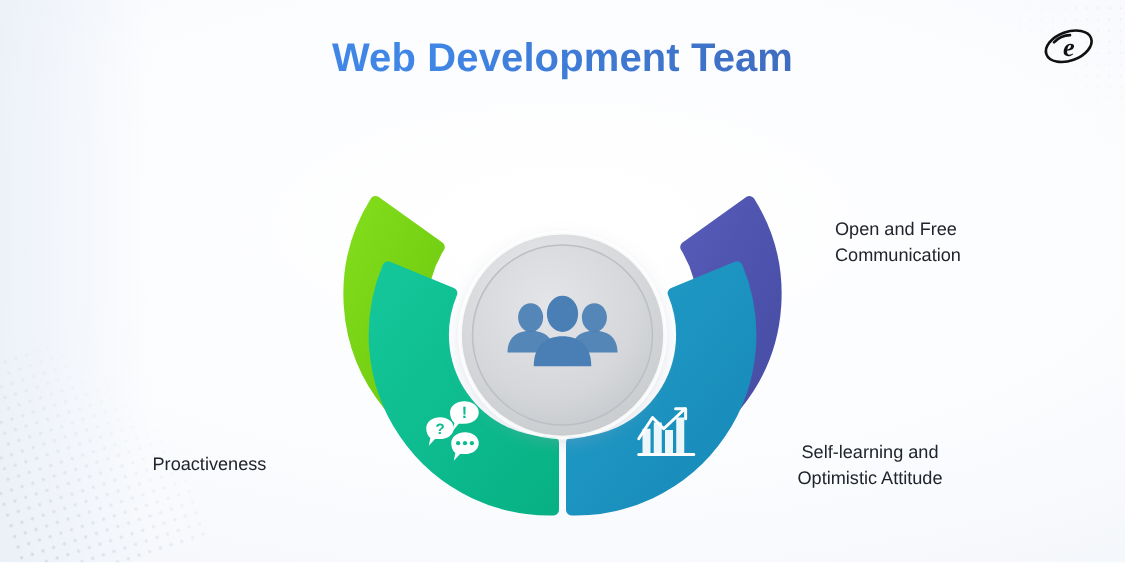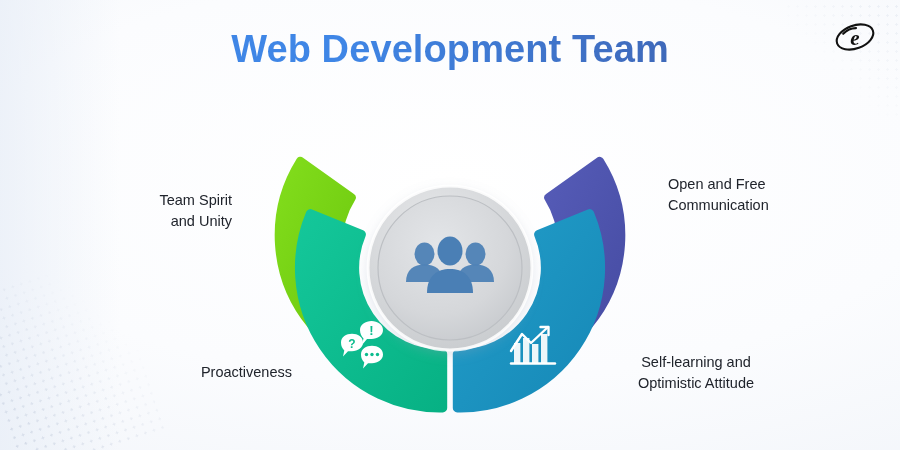--- a/index.html
+++ b/index.html
@@ -67,21 +67,21 @@
     height: 46px;
   }
 
   
   #title {
     position: absolute;
     top: 28px;
     left: 0;
     width: 900px;
     text-align: center;
-    font-size: 38px;
+    font-size: 32px;
     font-weight: bold;
     letter-spacing: .1px;
     background: linear-gradient(95deg, #3f86e6 0%, #3f86e6 38%, #3f6bbd 72%, #36548f 100%);
     -webkit-background-clip: text;
             background-clip: text;
     color: transparent;
     -webkit-text-fill-color: transparent;
   }
 
   
@@ -112,21 +112,21 @@
   }
   #label-communication {
     left: 668px;
     top: 174px;
     text-align: left;
     width: 180px;
   }
   #label-proactiveness {
     right: 608px;
     top: 362px;
-    text-align: right;
+    text-align: left;
     width: 170px;
   }
   #label-self-learning {
     left: 596px;
     top: 352px;
     text-align: center;
     width: 200px;
   }
 </style>
 </head>
@@ -279,22 +279,20 @@
           <path d="M7 14 C7 1.5 15 -3.5 25.5 -3.5
                    C36 -3.5 44 1.5 44 14 Z" opacity=".93"></path>
 
           <ellipse cx="0" cy="-17" rx="12.5" ry="14.5"></ellipse>
           <path d="M-23 25 C-23 8 -13 1 0 1 C13 1 23 8 23 25 Z"></path>
         </g>
       </g>
     </svg>
   </div>
 
-  <div class="label" id="label-team-spirit">Team Spirit
-and Unity</div>
 
   <div class="label" id="label-communication">Open and Free
 Communication</div>
 
   <div class="label" id="label-proactiveness">Proactiveness</div>
 
   <div class="label" id="label-self-learning">Self-learning and
 Optimistic Attitude</div>
 
 </div>

